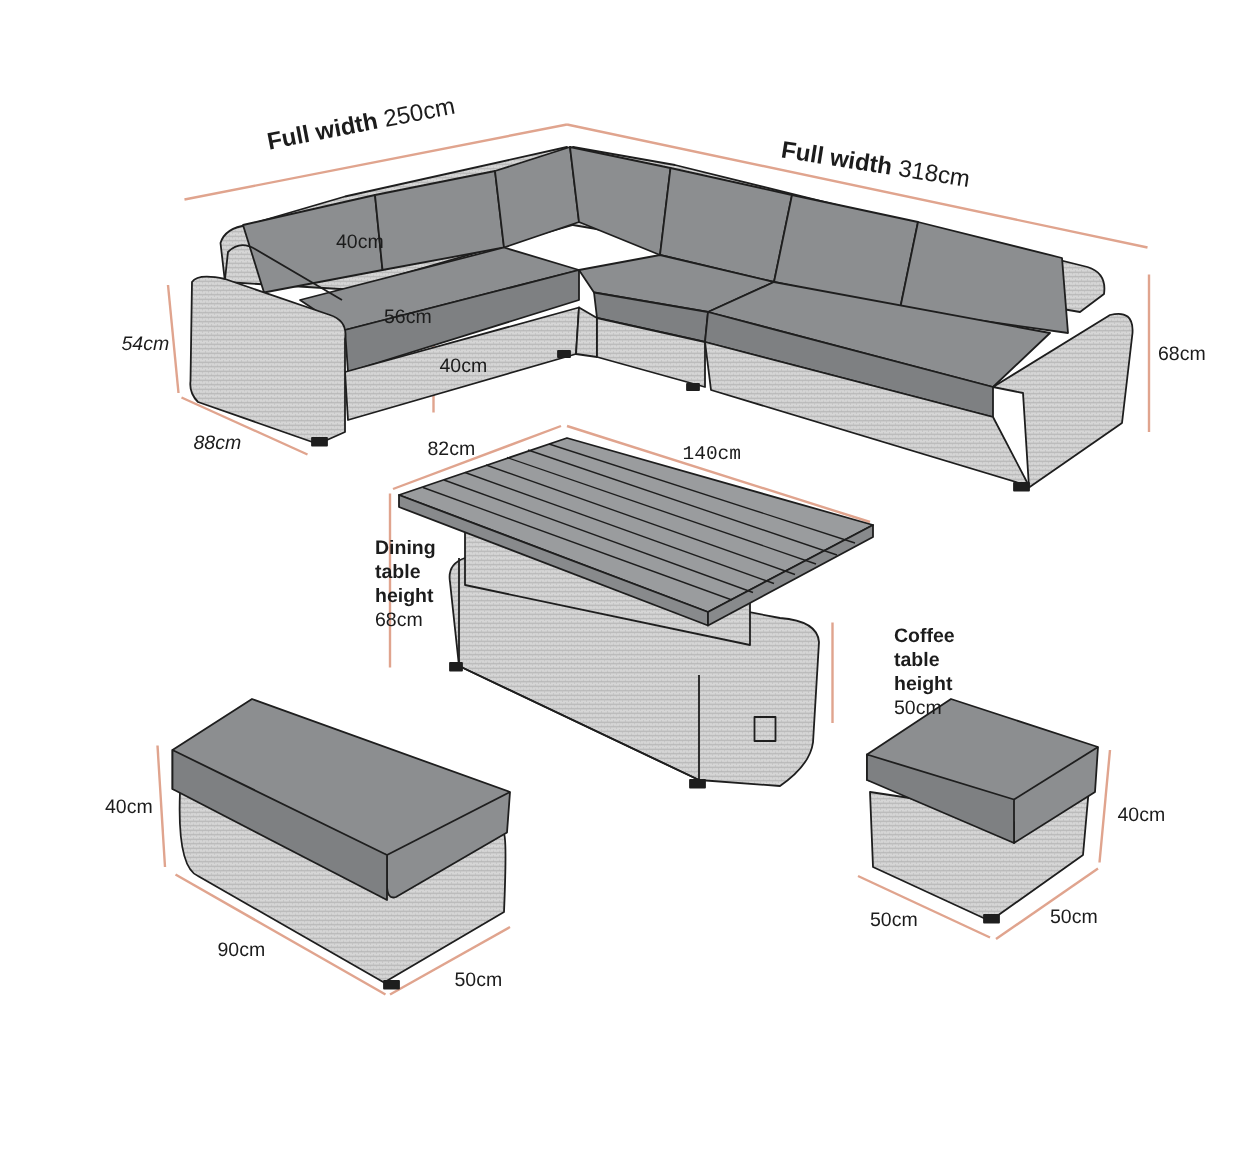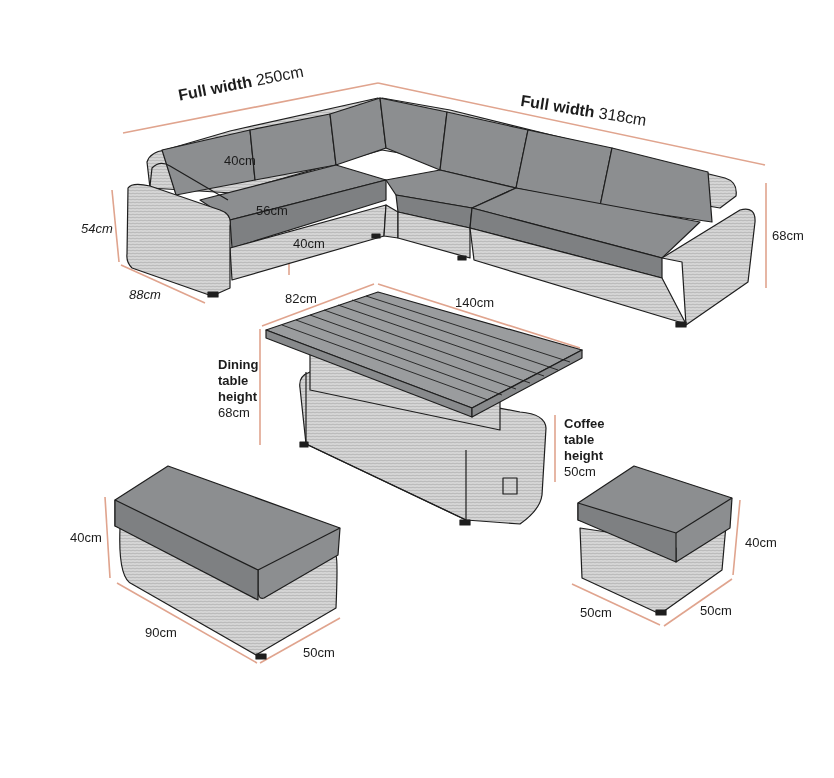--- a/index.html
+++ b/index.html
@@ -1,21 +1,21 @@
 <!DOCTYPE html>
 <html><head>
   <meta charset="utf-8">
   <style>
     html, body { margin: 0; padding: 0; background: #ffffff; }
     body { width: 834px; height: 778px; position: relative; overflow: hidden; font-family: "Liberation Sans", sans-serif; color: #1c1c1c; }
     svg.drawing { position: absolute; left: 0; top: 0; }
     .lbl { position: absolute; font-size: 13px; color: #1c1c1c; white-space: nowrap; line-height: 1; }
     .title { font-size: 16px; }
     .title .b { font-weight: 700; }
-    .stack { position: absolute; font-size: 13px; line-height: 16px; color: #1c1c1c; }
+    .stack { position: absolute; font-size: 13px; line-height: 16px; color: #1c1c1c; margin-left: 32px; }
     .stack .b { font-weight: 700; display: block; }
     .stack .v { display: block; }
   </style>
 </head>
 <body>
 
 <svg class="drawing" width="834" height="778" viewBox="0 0 834 778">
   <defs>
     <pattern id="wicker" width="4" height="3" patternUnits="userSpaceOnUse">
       <rect width="4" height="3" fill="#d6d6d6"></rect>
@@ -131,21 +131,21 @@
 </div>
 
 <div class="lbl" style="left:224px; top:154px;">40cm</div>
 <div class="lbl" style="left:256px; top:189px;margin-top:15px;">56cm</div>
 <div class="lbl" style="left:293px; top:237px;">40cm</div>
 <div class="lbl" style="left:81px; top:222px;font-style:italic;">54cm</div>
 <div class="lbl" style="left:129px; top:288px;font-style:italic;">88cm</div>
 <div class="lbl" style="left:772px; top:229px;">68cm</div>
 
 <div class="lbl" style="left:285px; top:292px;">82cm</div>
-<div class="lbl" style="left:455px; top:296px;">140cm</div>
+<div class="lbl" style="left:455px; top:296px;font-family:Liberation Mono, monospace;">140cm</div>
 
 <div class="stack" style="left:218px; top:357px;">
   <span class="b">Dining</span>
   <span class="b">table</span>
   <span class="b">height</span>
   <span class="v">68cm</span>
 </div>
 <div class="stack" style="left:564px; top:416px;">
   <span class="b">Coffee</span>
   <span class="b">table</span>

